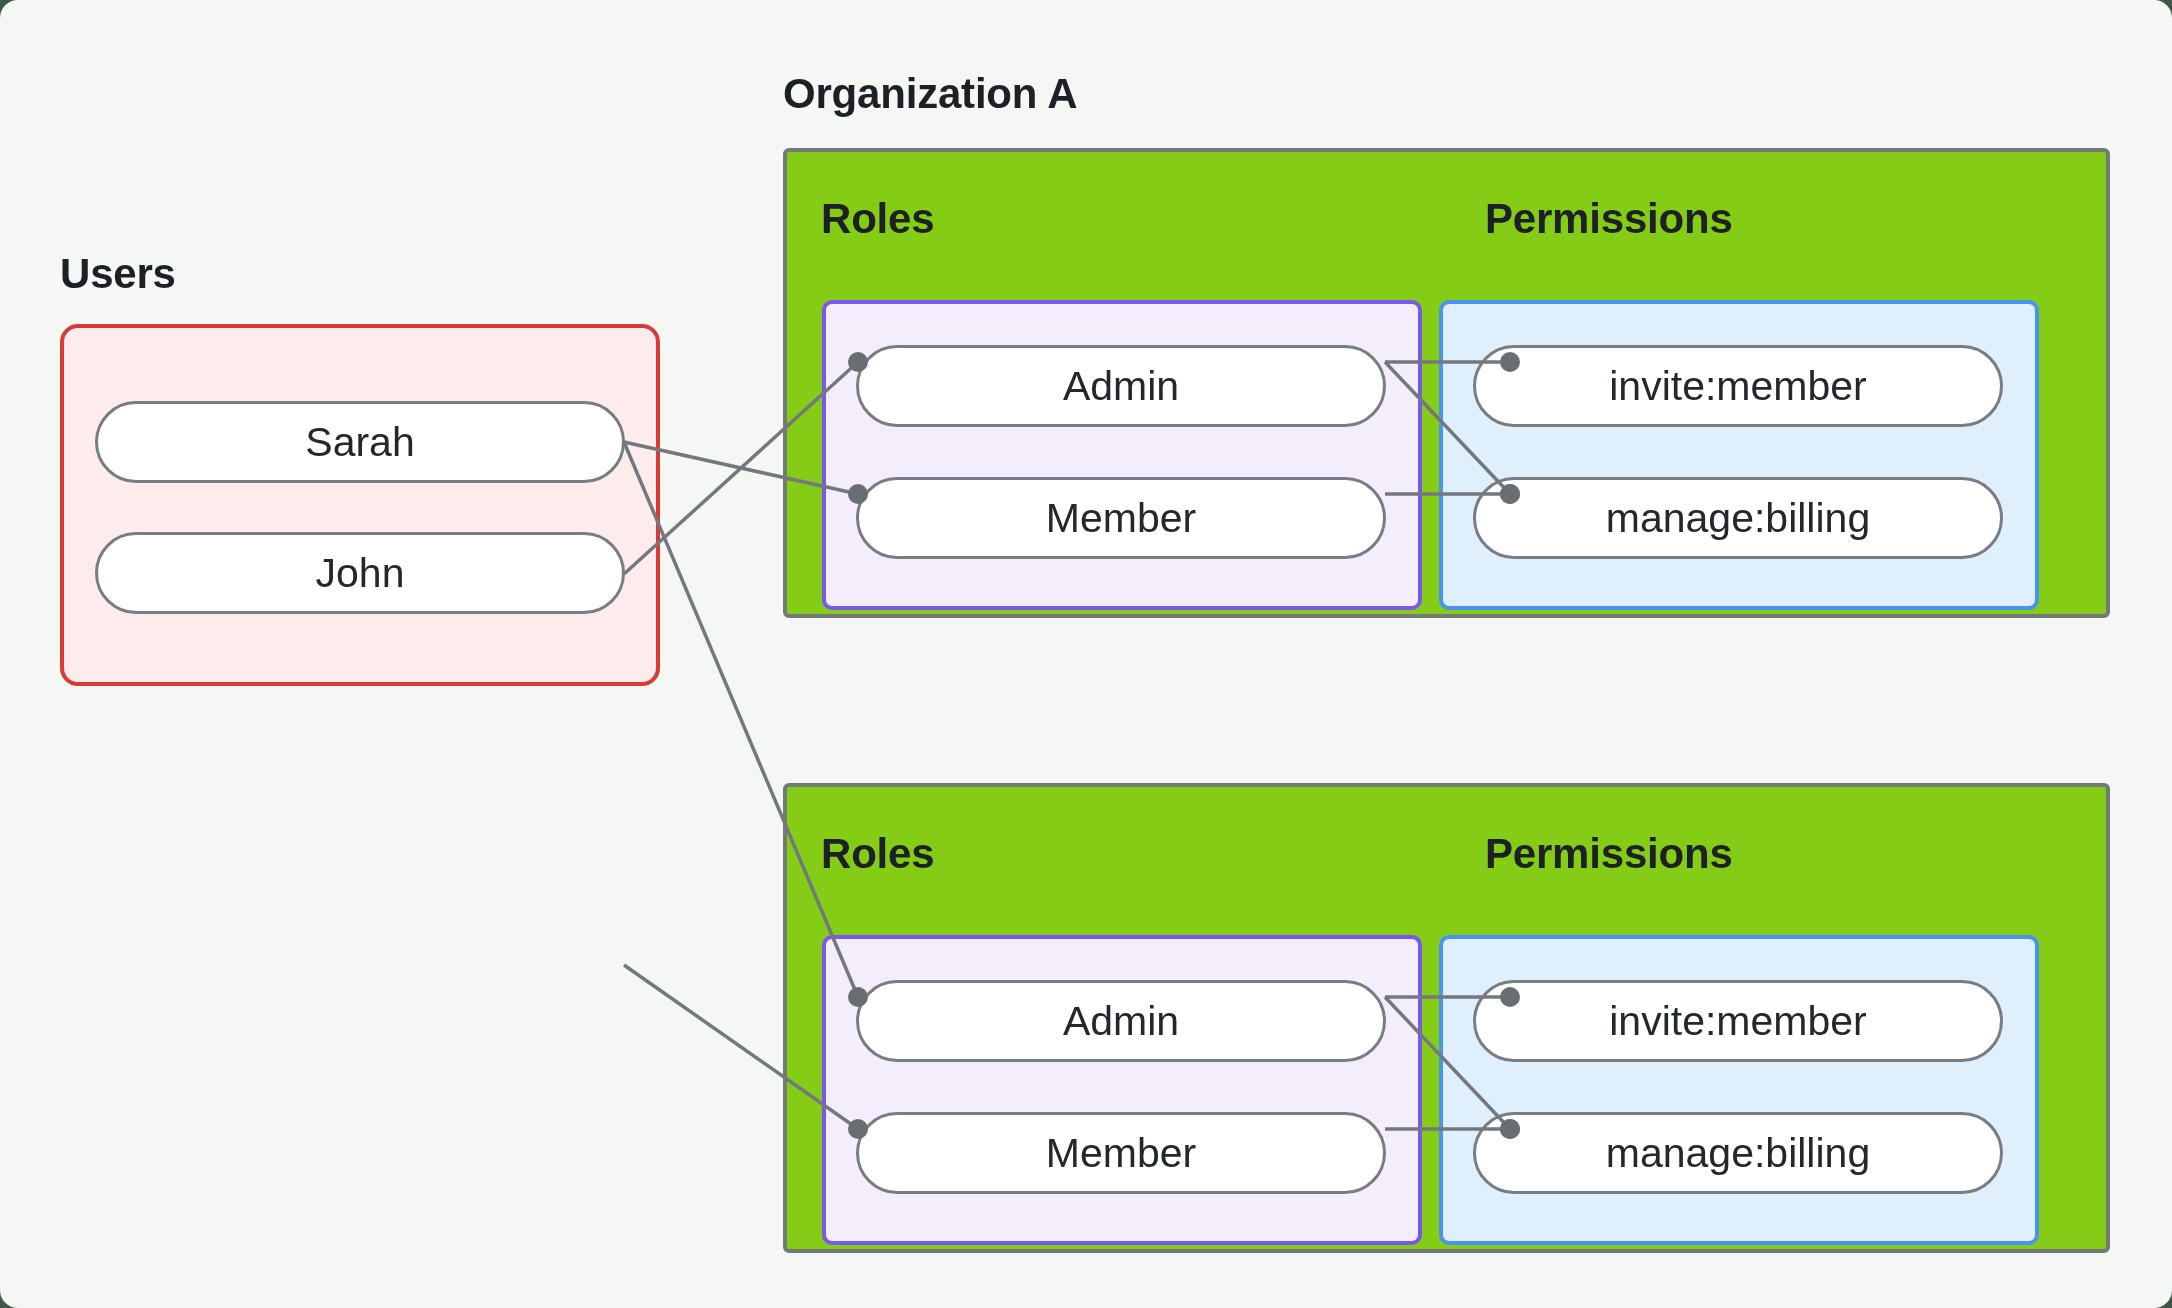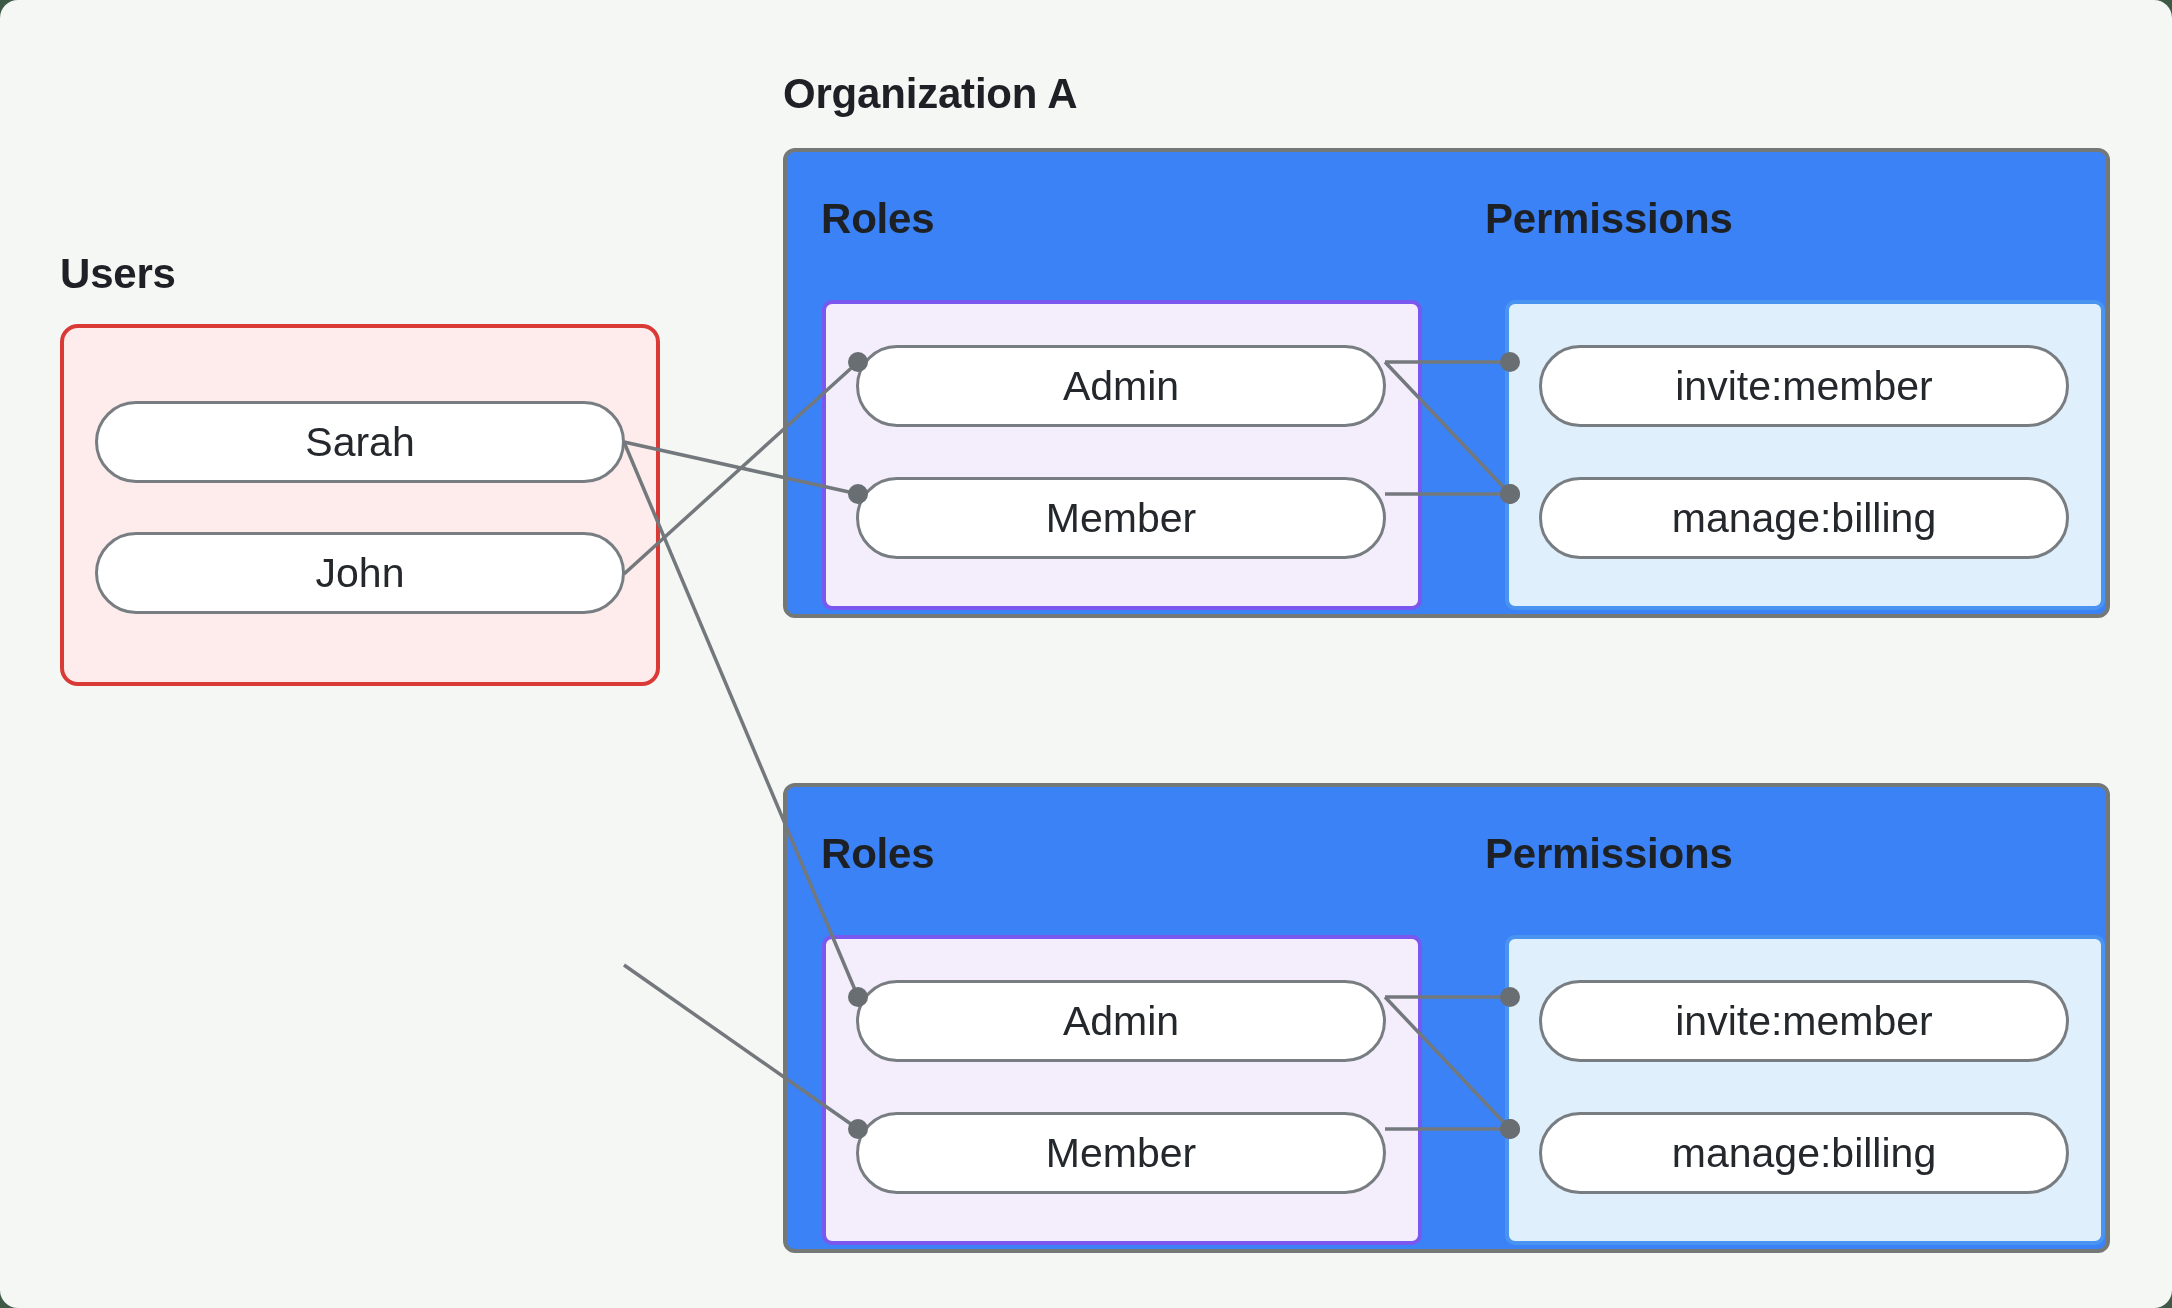--- a/index.html
+++ b/index.html
@@ -30,23 +30,23 @@
   }
   .group-box {
     position: absolute;
     box-sizing: border-box;
     border: 4.5px solid #999;
     border-radius: 18px;
   }
   .org-box {
     position: absolute;
     box-sizing: border-box;
-    background: #3b82f6;
+    background: #84cc16;
     border: 4.5px solid #747978;
-    border-radius: 12px;
+    border-radius: 6px;
   }
   .pill {
     position: absolute;
     box-sizing: border-box;
     height: 82px;
     background: #ffffff;
     border: 3px solid #787d82;
     border-radius: 41px;
     display: flex; align-items: center; justify-content: center;
     font-size: 41px; font-weight: 400; color: #24282c;
@@ -63,21 +63,21 @@
   
   .orgA-title   { left: 783px; top: 70px; }
   .orgA-box     { left: 783px; top: 148px; width: 1327px; height: 470px; }
   
   .orgB-title   { left: 783px; top: 705px; }
   .orgB-box     { left: 783px; top: 783px; width: 1327px; height: 470px; }
   
   .roles-title  { left: 34px;  top: 43px; }
   .perms-title  { left: 698px; top: 43px; }
   .roles-box    { position: absolute; left: 35px;  top: 124px; width: 600px; height: 310px; box-sizing: border-box; border-radius: 10px; }
-  .perms-box    { position: absolute; left: 718px; top: 124px; width: 600px; height: 310px; box-sizing: border-box; border-radius: 10px; }
+  .perms-box    { position: absolute; left: 652px; top: 124px; width: 600px; height: 310px; box-sizing: border-box; border-radius: 10px; }
   .sub-box      { border: 4.5px solid #999; margin-top: 24px; }
   .pill-top     { left: 30px; top: 41px;  width: 530px; }
   .pill-bottom  { left: 30px; top: 173px; width: 530px; }
   #edges {
     position: absolute; left: 0; top: 0;
     width: 2172px; height: 1308px;
     pointer-events: none;
   }
 </style>
 </head>

